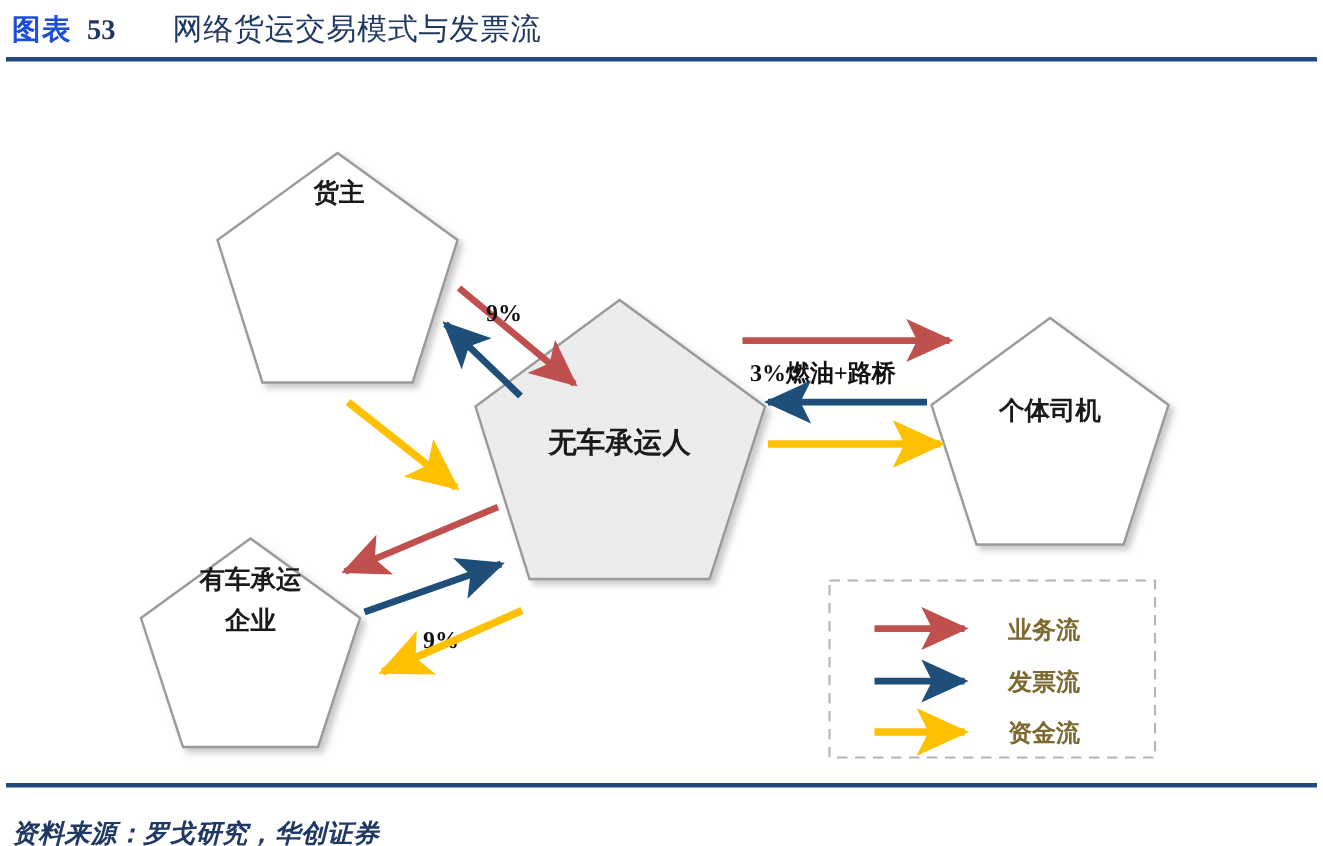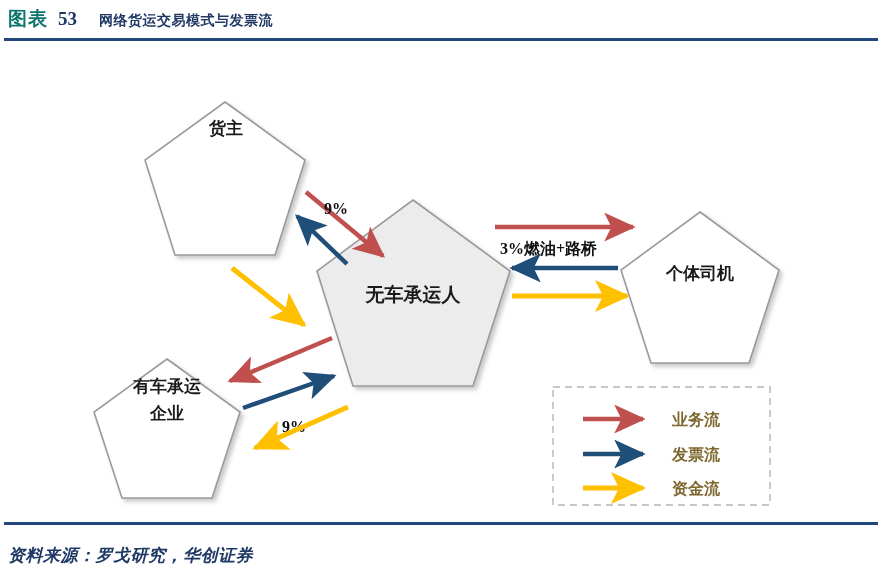--- a/index.html
+++ b/index.html
@@ -33,35 +33,35 @@
   .header-row {
     display: flex;
     align-items: baseline;
     padding: 6px 0 0 8px;
     gap: 10px;
   }
   .hdr-label {
     font-family: Liberation Mono, monospace;
     font-weight: bold;
     font-size: 19px;
-    color: #0f766e;
+    color: #1d4ed8;
     letter-spacing: 1px;
   }
   .hdr-num {
     font-family: Liberation Serif, serif;
     font-weight: bold;
     font-size: 19px;
     color: #1f3864;
   }
   .hdr-title {
     font-family: "Liberation Serif", "DejaVu Serif", serif;
-    font-weight: bold;
-    font-size: 14px;
+    font-weight: normal;
+    font-size: 20px;
     color: #1f3864;
-    margin-left: 12px;
+    margin-left: 28px;
     letter-spacing: 0.5px;
   }
   .rule-top {
     position: absolute;
     left: 4px;
     top: 38px;
     width: 874px;
     height: 3px;
     background: #23487e;
   }

